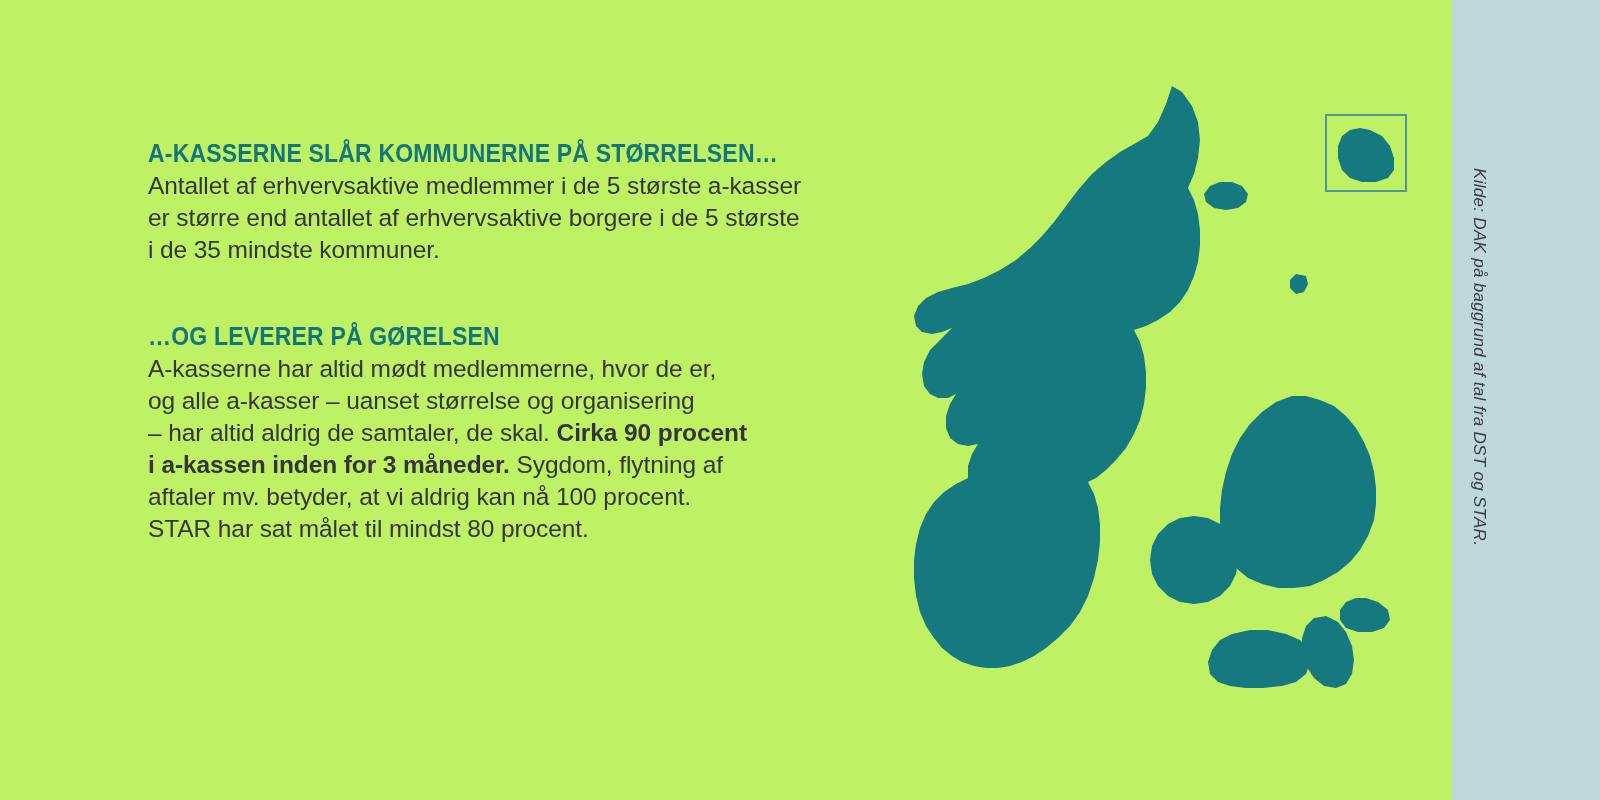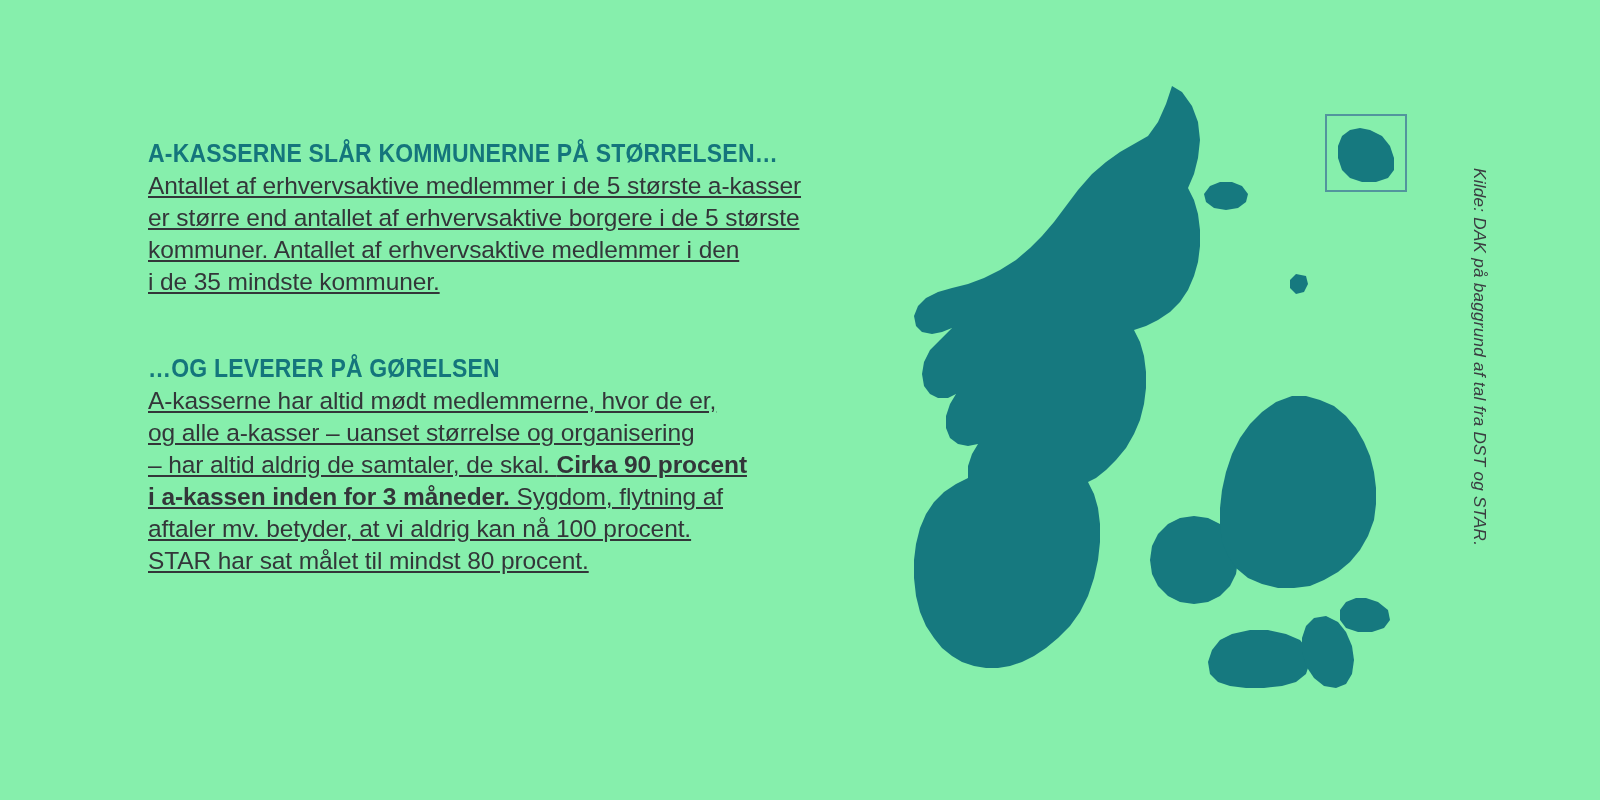--- a/index.html
+++ b/index.html
@@ -7,22 +7,22 @@
     width: 1600px; height: 800px;
     overflow: hidden;
   }
   body {
     background: #bfd8dc;
     font-family: "Liberation Sans", sans-serif;
     position: relative;
   }
   #stage {
     position: absolute; inset: 0;
-    width: 1600px; height: 800px;
-    background: #86efac;
+    width: 1452px; height: 800px;
+    background: #bef264;
   }
 
   
   .text-col {
     position: absolute;
     left: 148px;
     top: 138px;
     width: 760px;
   }
   .block { margin: 0; }
@@ -40,21 +40,20 @@
     transform-origin: left center;
     white-space: nowrap;
     margin-bottom: 2px;
   }
   .body-text {
     color: #333639;
     font-size: 24.5px;
     line-height: 32px;
     font-weight: normal;
     letter-spacing: -0.1px;
-    text-decoration: underline;
   }
   .body-text .b { font-weight: bold; }
   .nowrap-line { display: block; }
 
   
   .source {
     position: absolute;
     left: 1489px;
     top: 168px;
     font-size: 17px;
@@ -87,21 +86,20 @@
 
 <div id="stage">
 
   <div class="text-col">
 
     <div class="block">
       <div class="kicker">A-KASSERNE SLÅR KOMMUNERNE PÅ STØRRELSEN…</div>
       <div class="body-text">
         <span class="nowrap-line">Antallet af erhvervsaktive medlemmer i de 5 største a-kasser</span>
         <span class="nowrap-line">er større end antallet af erhvervsaktive borgere i de 5 største</span>
-        <span class="nowrap-line">kommuner. Antallet af erhvervsaktive medlemmer i den</span>
         <span class="nowrap-line">i de 35 mindste kommuner.</span>
       </div>
     </div>
 
     <div class="block">
       <div class="kicker">…OG LEVERER PÅ GØRELSEN</div>
       <div class="body-text">
         <span class="nowrap-line">A-kasserne har altid mødt medlemmerne, hvor de er,</span>
         <span class="nowrap-line">og alle a-kasser – uanset størrelse og organisering</span>
         <span class="nowrap-line"><span>– har altid aldrig de samtaler, de skal. </span><span class="b">Cirka 90 procent</span></span>

